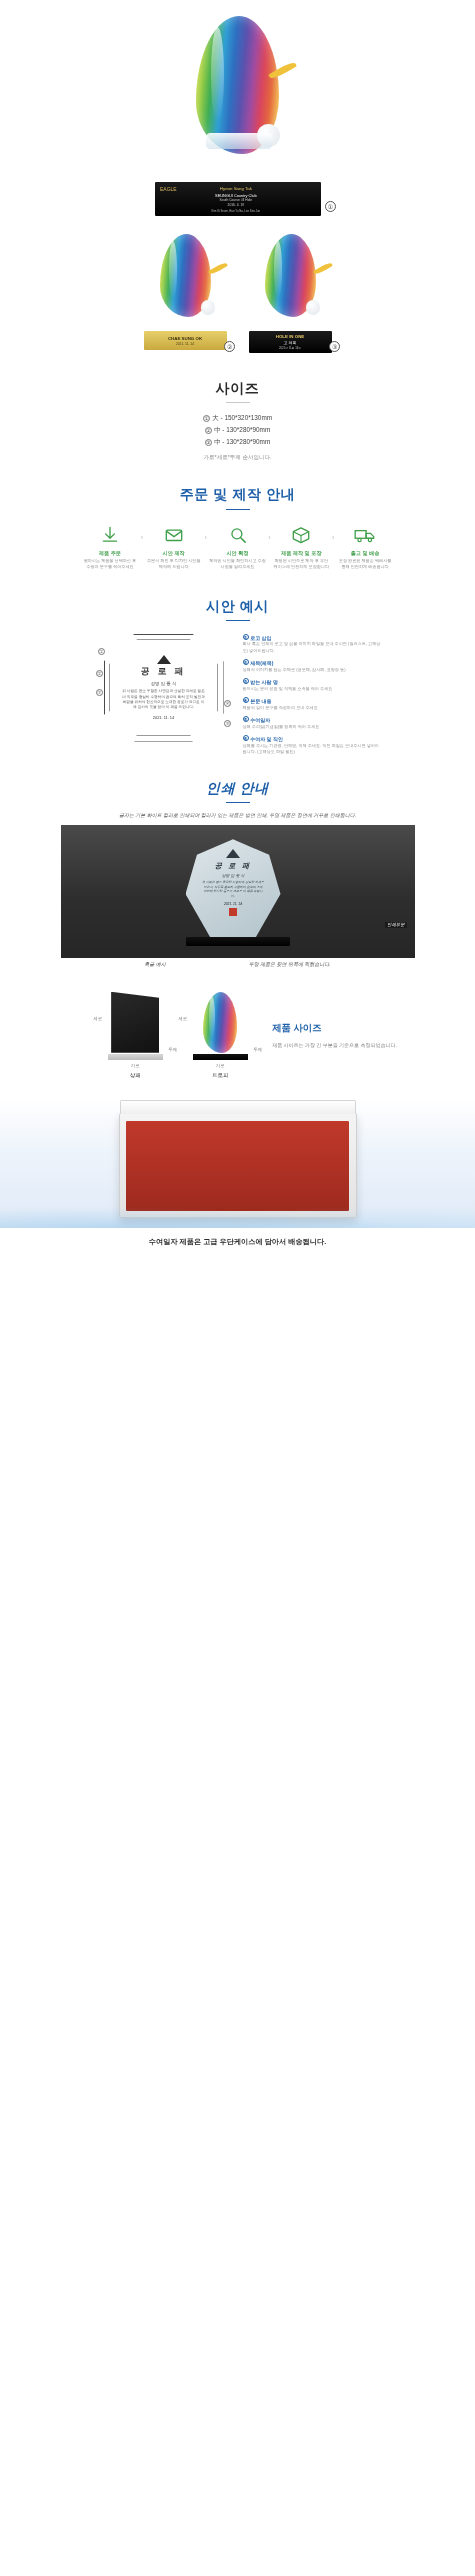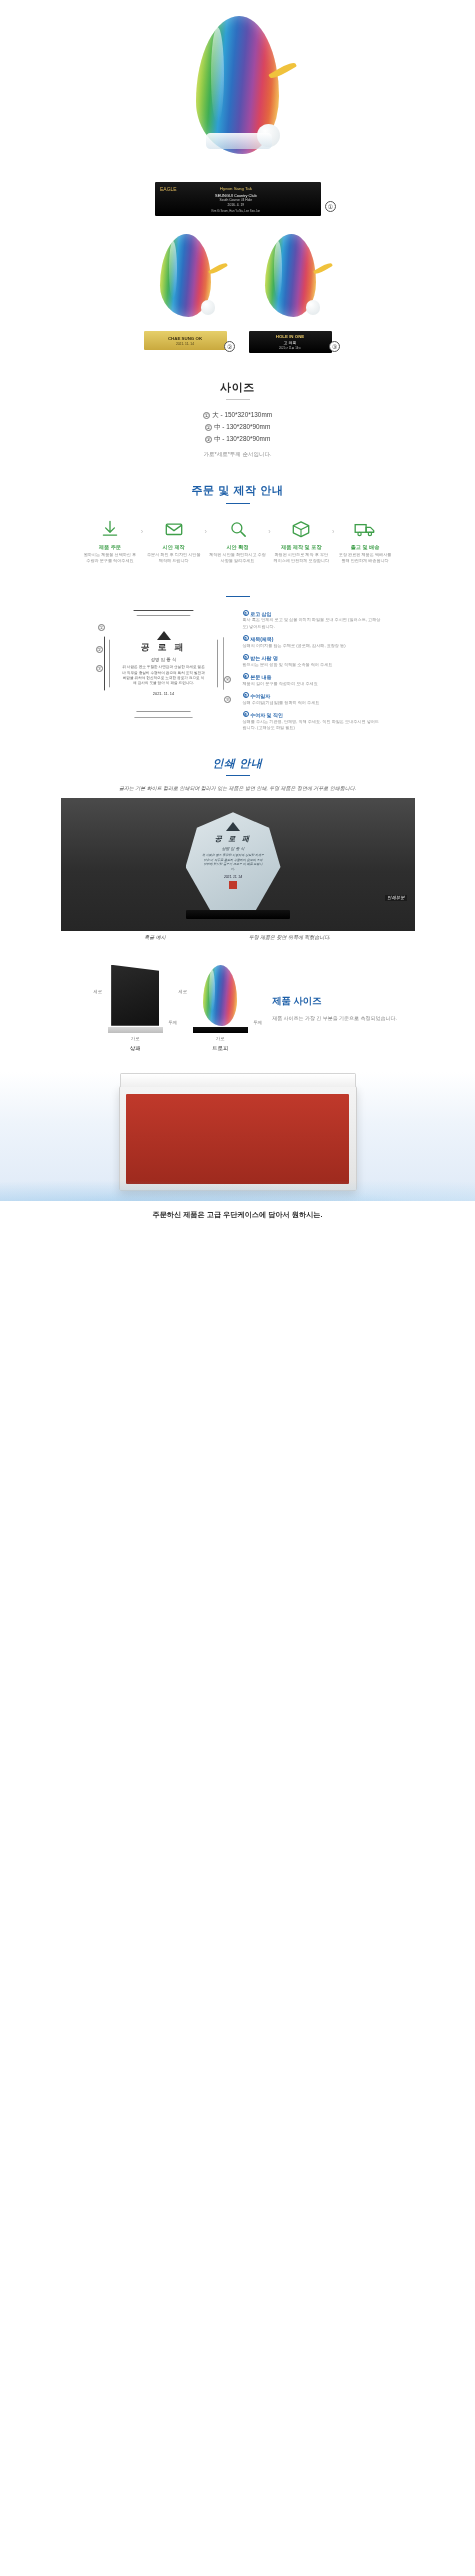--- a/index.html
+++ b/index.html
@@ -68,21 +68,21 @@
     background: linear-gradient(180deg, #1b1b1b, #000);
     border-radius: 1.1px;
     position: relative;
     color: #fff;
   }
   .base-blk .gold { color: #d9b45a; }
 
   
   .sec-title {
     text-align: center;
-    font-size: 11px;
+    font-size: 14px;
     font-weight: bold;
     color: #2b2b2b;
     letter-spacing: 0.6px;
     margin: 0 0 3.3px;
   }
   .sec-title.blue { color: #1d5fa8; }
   .rule {
     width: 24px; height: 1.1px; background: #c9c9c9;
     margin: 4.4px auto 8.8px;
   }
@@ -425,20 +425,21 @@
         </div>
         <div class="step-t">출고 및 배송</div>
         <div class="step-d">포장 완료된 제품은
 택배사를 통해
 안전하게 배송됩니다</div>
       </div>
     </div>
   </section>
 
   <section style="padding:19px 0 5.5px;">
+    <h2 class="sec-title blue">시안 예시</h2>
     <div class="rule blue"></div>
 
     <div class="draft-wrap">
       <div class="octa-box">
         <div class="octa">
           <div class="octa-inner"></div>
           <div class="logo-mark"></div>
           <div class="octa-title">공 로 패</div>
           <div class="octa-sub">성명 임 종 식</div>
           <div class="octa-body">위 사람은 평소 투철한 사명감과 성실한 자세로 맡은 바 직무를 충실히 수행하여 왔으며 특히 조직 발전과 화합을 위하여 헌신적으로 노력한 공로가 크므로 이에 감사의 뜻을 담아 이 패를 드립니다.</div>
@@ -535,16 +536,16 @@
     </div>
   </section>
 
   <section class="case-band">
     <div class="case-box">
       <div class="case-lid"></div>
       <div class="case-inner"></div>
     </div>
     <div class="swoosh"></div>
   </section>
-  <div class="case-caption">주문하신 제품은 고급 우단케이스에 담아서 원하시는.</div>
+  <div class="case-caption">수여일자 제품은 고급 우단케이스에 담아서 배송됩니다.</div>
 
 </div>
 
 
 </body></html>

